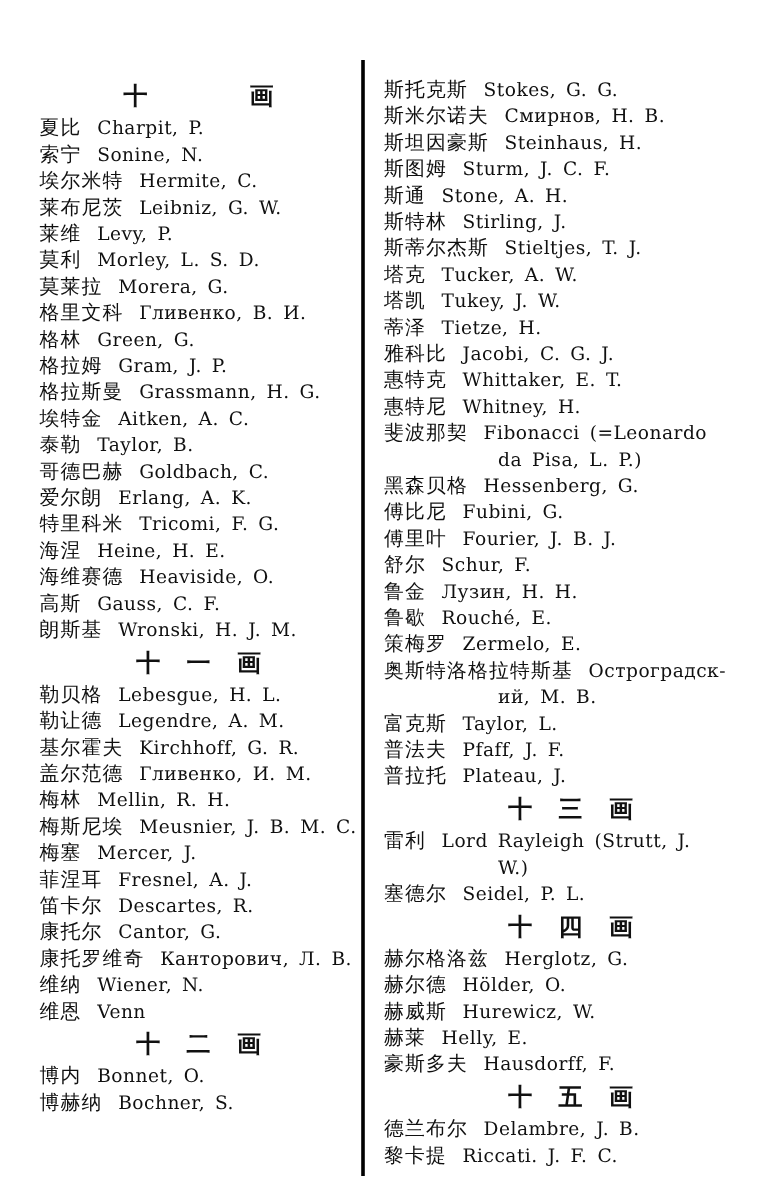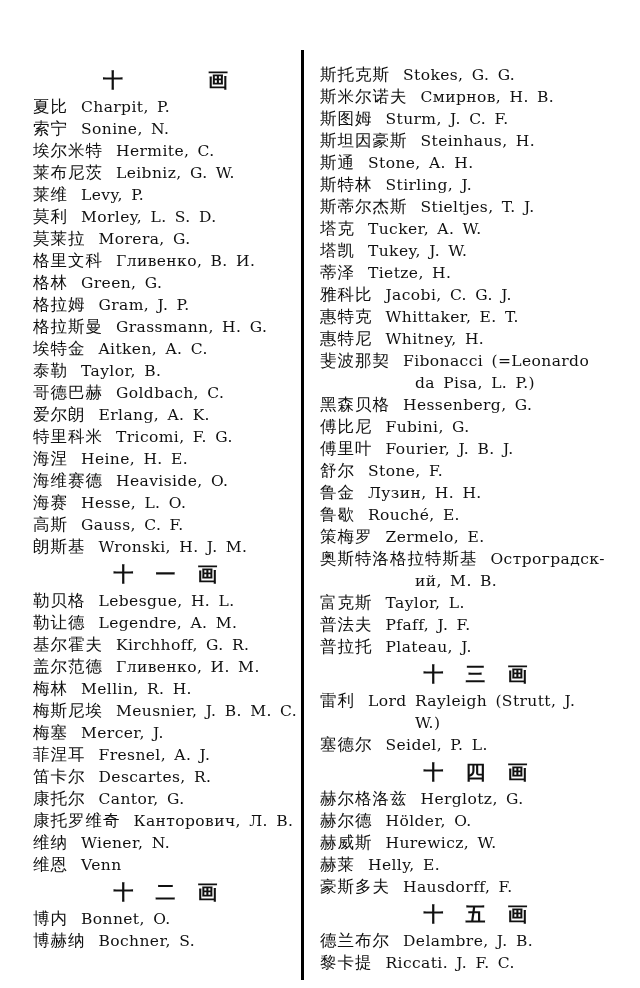--- a/index.html
+++ b/index.html
@@ -74,21 +74,20 @@
       <div class="entry"><span class="cn">格林</span><span class="latin">Green, G.</span></div>
       <div class="entry"><span class="cn">格拉姆</span><span class="latin">Gram, J. P.</span></div>
       <div class="entry"><span class="cn">格拉斯曼</span><span class="latin">Grassmann, H. G.</span></div>
       <div class="entry"><span class="cn">埃特金</span><span class="latin">Aitken, A. C.</span></div>
       <div class="entry"><span class="cn">泰勒</span><span class="latin">Taylor, B.</span></div>
       <div class="entry"><span class="cn">哥德巴赫</span><span class="latin">Goldbach, C.</span></div>
       <div class="entry"><span class="cn">爱尔朗</span><span class="latin">Erlang, A. K.</span></div>
       <div class="entry"><span class="cn">特里科米</span><span class="latin">Tricomi, F. G.</span></div>
       <div class="entry"><span class="cn">海涅</span><span class="latin">Heine, H. E.</span></div>
       <div class="entry"><span class="cn">海维赛德</span><span class="latin">Heaviside, O.</span></div>
-      <div class="entry"><span class="cn">海赛</span><span class="latin">Hesse, L. O.</span></div>
       <div class="entry"><span class="cn">高斯</span><span class="latin">Gauss, C. F.</span></div>
       <div class="entry"><span class="cn">朗斯基</span><span class="latin">Wronski, H. J. M.</span></div>
       <div class="sec-header">十　一　画</div>
       <div class="entry"><span class="cn">勒贝格</span><span class="latin">Lebesgue, H. L.</span></div>
       <div class="entry"><span class="cn">勒让德</span><span class="latin">Legendre, A. M.</span></div>
       <div class="entry"><span class="cn">基尔霍夫</span><span class="latin">Kirchhoff, G. R.</span></div>
       <div class="entry"><span class="cn">盖尔范德</span><span class="latin">Гливенко, И. М.</span></div>
       <div class="entry"><span class="cn">梅林</span><span class="latin">Mellin, R. H.</span></div>
       <div class="entry"><span class="cn">梅斯尼埃</span><span class="latin">Meusnier, J. B. M. C.</span></div>
       <div class="entry"><span class="cn">梅塞</span><span class="latin">Mercer, J.</span></div>
@@ -99,37 +98,37 @@
       <div class="entry"><span class="cn">维纳</span><span class="latin">Wiener, N.</span></div>
       <div class="entry"><span class="cn">维恩</span><span class="latin">Venn</span></div>
       <div class="sec-header">十　二　画</div>
       <div class="entry"><span class="cn">博内</span><span class="latin">Bonnet, O.</span></div>
       <div class="entry"><span class="cn">博赫纳</span><span class="latin">Bochner, S.</span></div>
     </div>
   <div class="divider"></div>
   <div class="column right">
       <div class="entry"><span class="cn">斯托克斯</span><span class="latin">Stokes, G. G.</span></div>
       <div class="entry"><span class="cn">斯米尔诺夫</span><span class="latin">Смирнов, Н. В.</span></div>
+      <div class="entry"><span class="cn">斯坦因豪斯</span><span class="latin">Steinhaus, H.</span></div>
       <div class="entry"><span class="cn">斯图姆</span><span class="latin">Sturm, J. C. F.</span></div>
-      <div class="entry"><span class="cn">斯坦因豪斯</span><span class="latin">Steinhaus, H.</span></div>
       <div class="entry"><span class="cn">斯通</span><span class="latin">Stone, A. H.</span></div>
       <div class="entry"><span class="cn">斯特林</span><span class="latin">Stirling, J.</span></div>
       <div class="entry"><span class="cn">斯蒂尔杰斯</span><span class="latin">Stieltjes, T. J.</span></div>
       <div class="entry"><span class="cn">塔克</span><span class="latin">Tucker, A. W.</span></div>
       <div class="entry"><span class="cn">塔凯</span><span class="latin">Tukey, J. W.</span></div>
       <div class="entry"><span class="cn">蒂泽</span><span class="latin">Tietze, H.</span></div>
       <div class="entry"><span class="cn">雅科比</span><span class="latin">Jacobi, C. G. J.</span></div>
       <div class="entry"><span class="cn">惠特克</span><span class="latin">Whittaker, E. T.</span></div>
       <div class="entry"><span class="cn">惠特尼</span><span class="latin">Whitney, H.</span></div>
       <div class="entry"><span class="cn">斐波那契</span><span class="latin">Fibonacci (=Leonardo</span></div>
       <div class="entry cont-line"><span class="latin">da Pisa, L. P.)</span></div>
       <div class="entry"><span class="cn">黑森贝格</span><span class="latin">Hessenberg, G.</span></div>
       <div class="entry"><span class="cn">傅比尼</span><span class="latin">Fubini, G.</span></div>
       <div class="entry"><span class="cn">傅里叶</span><span class="latin">Fourier, J. B. J.</span></div>
-      <div class="entry"><span class="cn">舒尔</span><span class="latin">Stone, F.</span></div>
+      <div class="entry"><span class="cn">舒尔</span><span class="latin">Schur, F.</span></div>
       <div class="entry"><span class="cn">鲁金</span><span class="latin">Лузин, Н. Н.</span></div>
       <div class="entry"><span class="cn">鲁歇</span><span class="latin">Rouché, E.</span></div>
       <div class="entry"><span class="cn">策梅罗</span><span class="latin">Zermelo, E.</span></div>
       <div class="entry"><span class="cn">奥斯特洛格拉特斯基</span><span class="latin">Остроградск-</span></div>
       <div class="entry cont-line"><span class="latin">ий, М. В.</span></div>
       <div class="entry"><span class="cn">富克斯</span><span class="latin">Taylor, L.</span></div>
       <div class="entry"><span class="cn">普法夫</span><span class="latin">Pfaff, J. F.</span></div>
       <div class="entry"><span class="cn">普拉托</span><span class="latin">Plateau, J.</span></div>
       <div class="sec-header">十　三　画</div>
       <div class="entry"><span class="cn">雷利</span><span class="latin">Lord Rayleigh (Strutt, J.</span></div>

